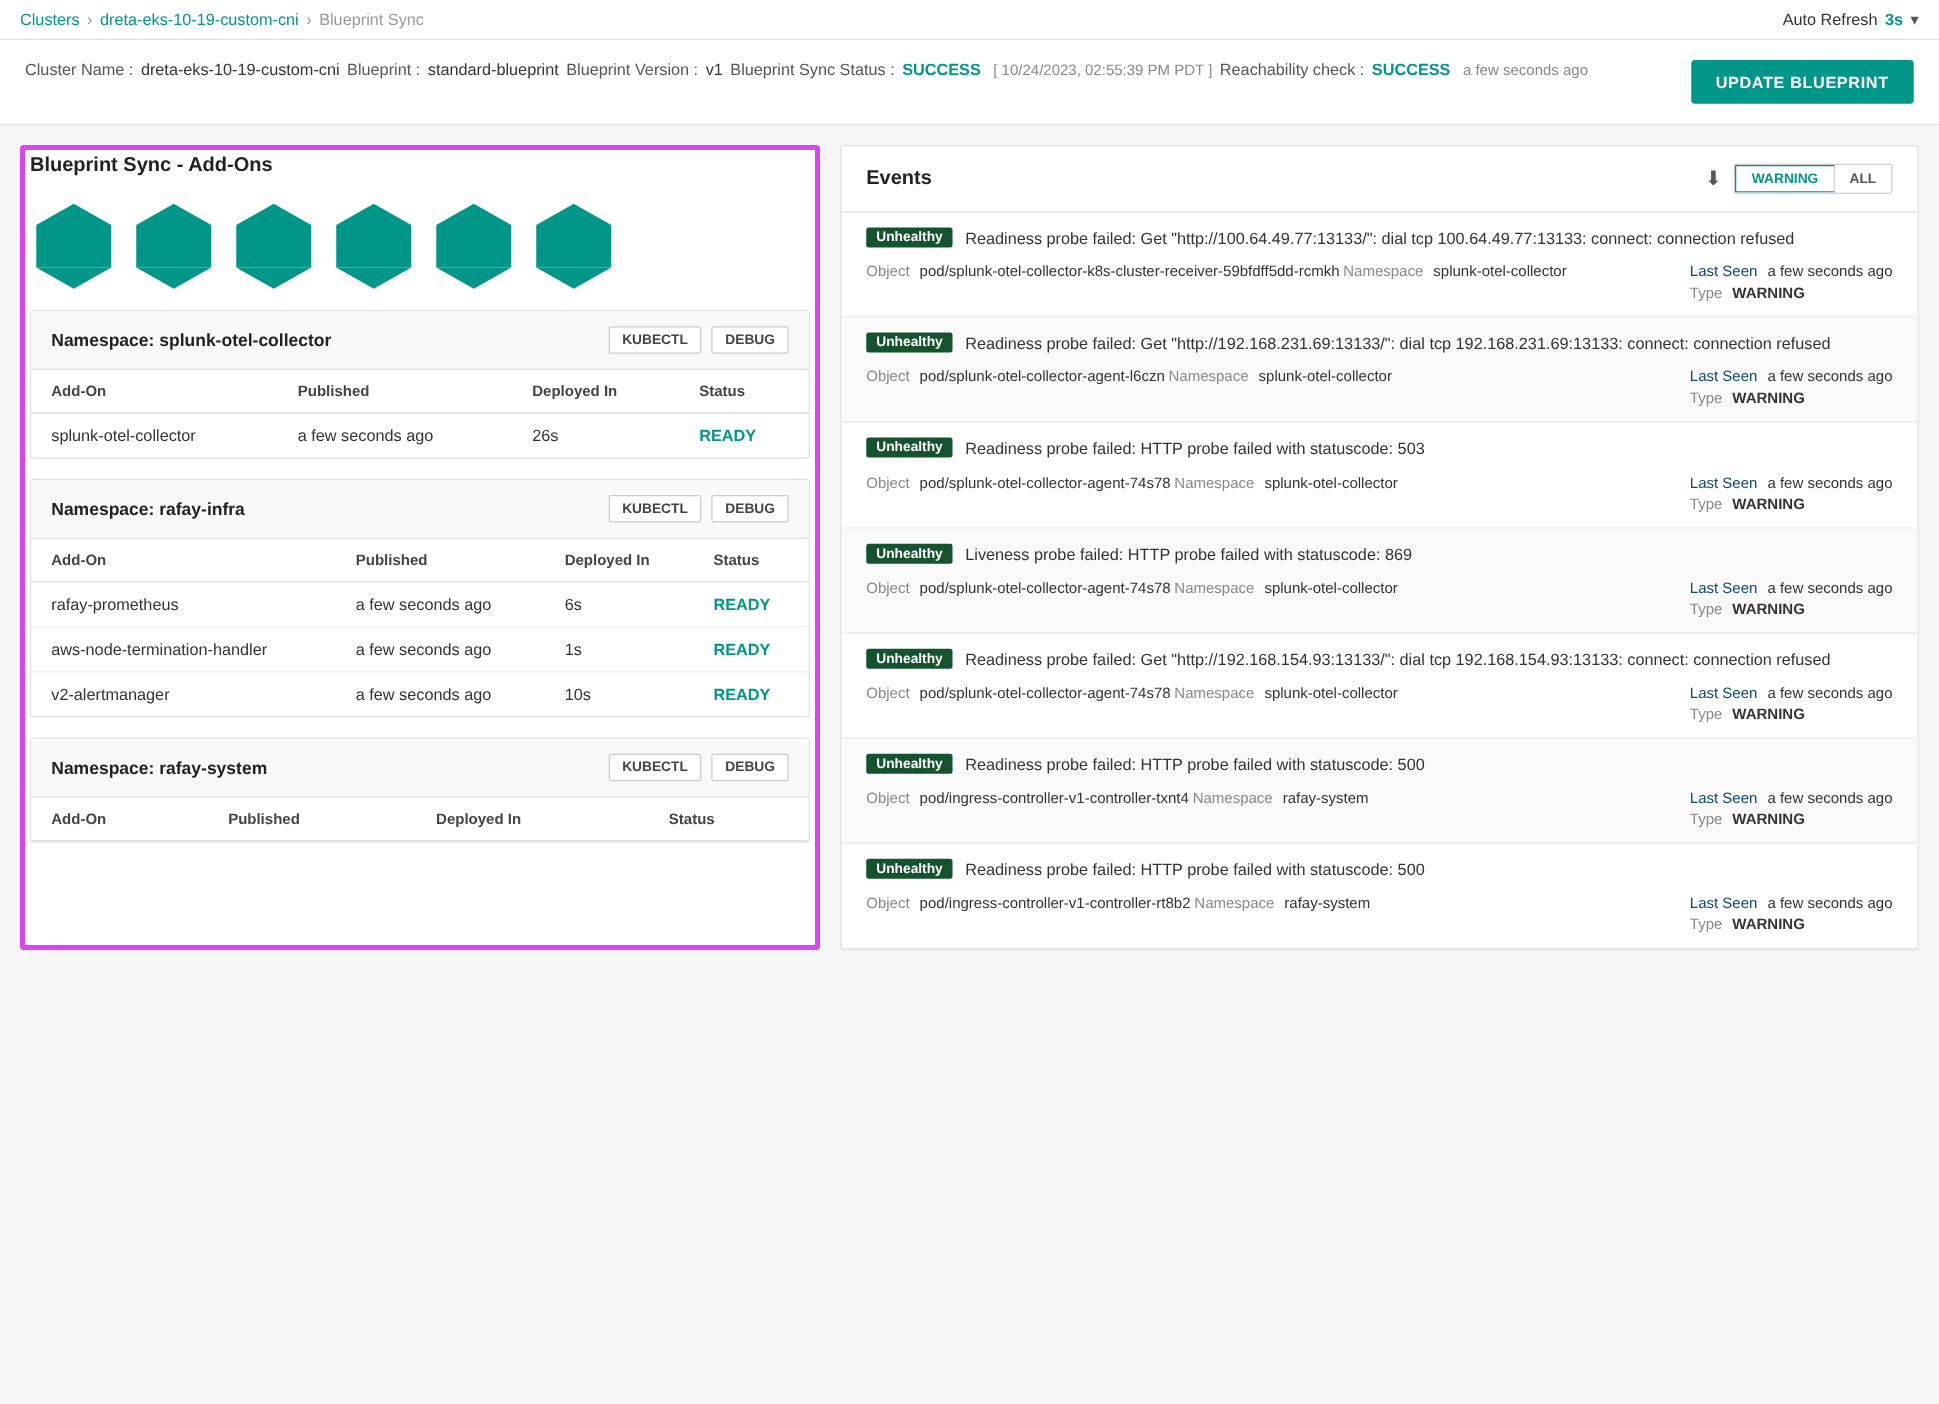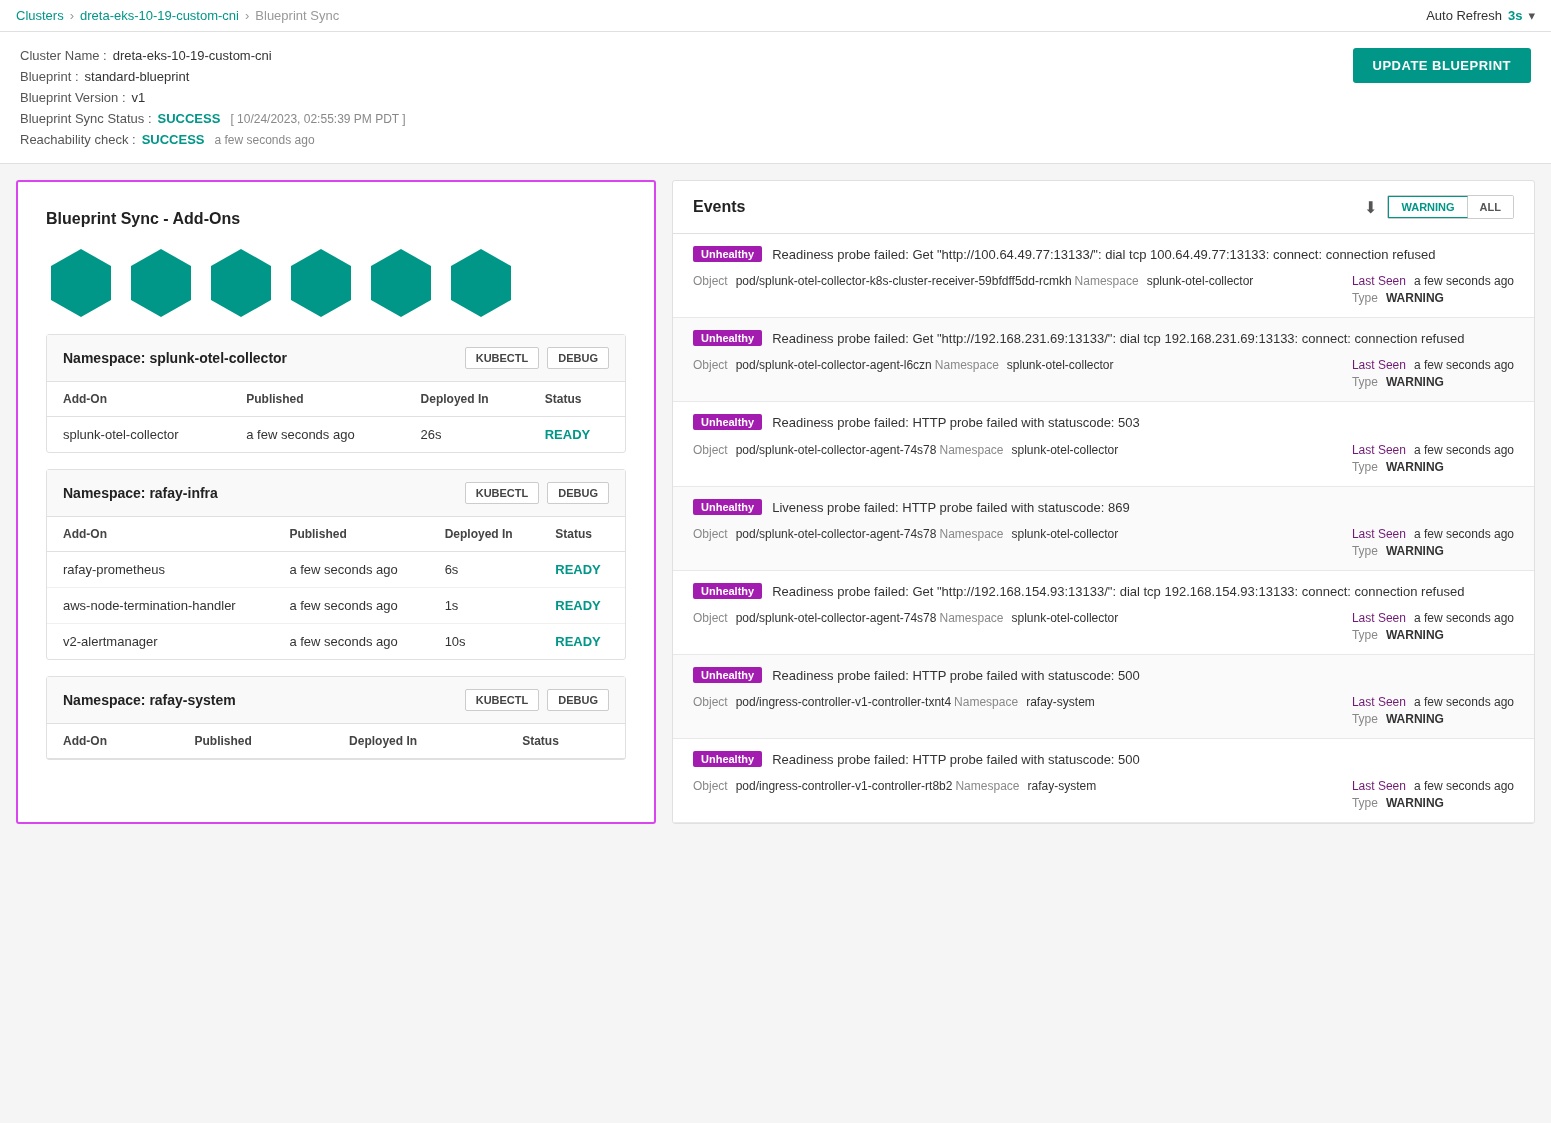--- a/index.html
+++ b/index.html
@@ -15,40 +15,40 @@
     .breadcrumb span { color: #999; }
     .auto-refresh { display: flex; align-items: center; gap: 6px; font-size: 13px; color: #333; }
     .auto-refresh-value { color: #009688; font-weight: 600; }
     .chevron-icon { color: #555; }
 
     
     .info-panel {
       background: #fff; padding: 16px 20px; border-bottom: 1px solid #e0e0e0;
       display: flex; justify-content: space-between; align-items: flex-start;
     }
-    .info-fields { display: flex; flex-direction: column; gap: 6px; text-align: right; }
+    .info-fields { display: flex; flex-direction: row; gap: 6px; text-align: right; }
     .info-row { display: flex; align-items: center; gap: 6px; font-size: 13px; }
     .info-label { color: #555; font-weight: 500; }
     .info-value { color: #333; }
     .status-success { color: #009688; font-weight: 700; }
     .timestamp { color: #888; font-size: 12px; margin-left: 4px; }
     .update-btn {
       background: #009688; color: #fff; border: none; padding: 10px 20px;
       font-size: 13px; font-weight: 700; cursor: pointer; border-radius: 3px;
       letter-spacing: 0.5px;
     }
 
     
     .main-content {
       display: flex; gap: 0; padding: 16px; gap: 16px;
     }
 
     
     .left-panel {
-      flex: 0 0 640px; background: #fff; border: 2px solid #d946ef; border-radius: 3px; padding: 28px;
+      flex: 0 0 640px; background: #fff; border: 4px solid #d946ef; border-radius: 3px; padding: 4px;
     }
     .panel-title { font-size: 16px; font-weight: 600; margin-bottom: 20px; color: #222; }
 
     
     .hexagons { display: flex; gap: 10px; margin-bottom: 16px; flex-wrap: wrap; }
     .hex-wrap { width: 70px; height: 70px; position: relative; display: flex; align-items: center; justify-content: center; }
     .hex {
       width: 60px; height: 34px; background: #009688; position: relative;
     }
     .hex::before, .hex::after {
@@ -101,30 +101,30 @@
     }
     .filter-btn.active { background: #fff; color: #009688; border: 1px solid #009688; }
     .filter-btn:not(:last-child) { border-right: 1px solid #ccc; }
 
     
     .events-list { overflow-y: auto; }
     .event-item { border-bottom: 1px solid #e8e8e8; }
     .event-main { display: flex; align-items: flex-start; gap: 10px; padding: 12px 20px 6px; }
     .event-detail { padding: 4px 20px 12px; display: flex; justify-content: space-between; }
     .badge-unhealthy {
-      background: #a21caf; color: #fff; font-size: 11px; font-weight: 700;
+      background: #14532d; color: #fff; font-size: 11px; font-weight: 700;
       padding: 2px 8px; border-radius: 2px; white-space: nowrap; flex-shrink: 0;
     }
     .event-message { font-size: 13px; color: #333; line-height: 1.4; }
     .detail-left { display: flex; flex-direction: row; gap: 3px; }
     .detail-right { display: flex; flex-direction: column; gap: 3px; text-align: right; }
     .detail-row { display: flex; gap: 8px; font-size: 12px; }
     .detail-key { color: #888; }
     .detail-val { color: #333; font-weight: 500; }
-    .last-seen-label { color: #701a75; font-size: 12px; }
+    .last-seen-label { color: #0c4a6e; font-size: 12px; }
     .last-seen-val { color: #333; font-size: 12px; }
     .type-row { display: flex; gap: 8px; font-size: 12px; }
     .type-key { color: #888; }
     .type-val { color: #333; font-weight: 700; }
 
     .event-item:nth-child(even) { background: #fafafa; }
   </style>
 </head>
 <body>
 

